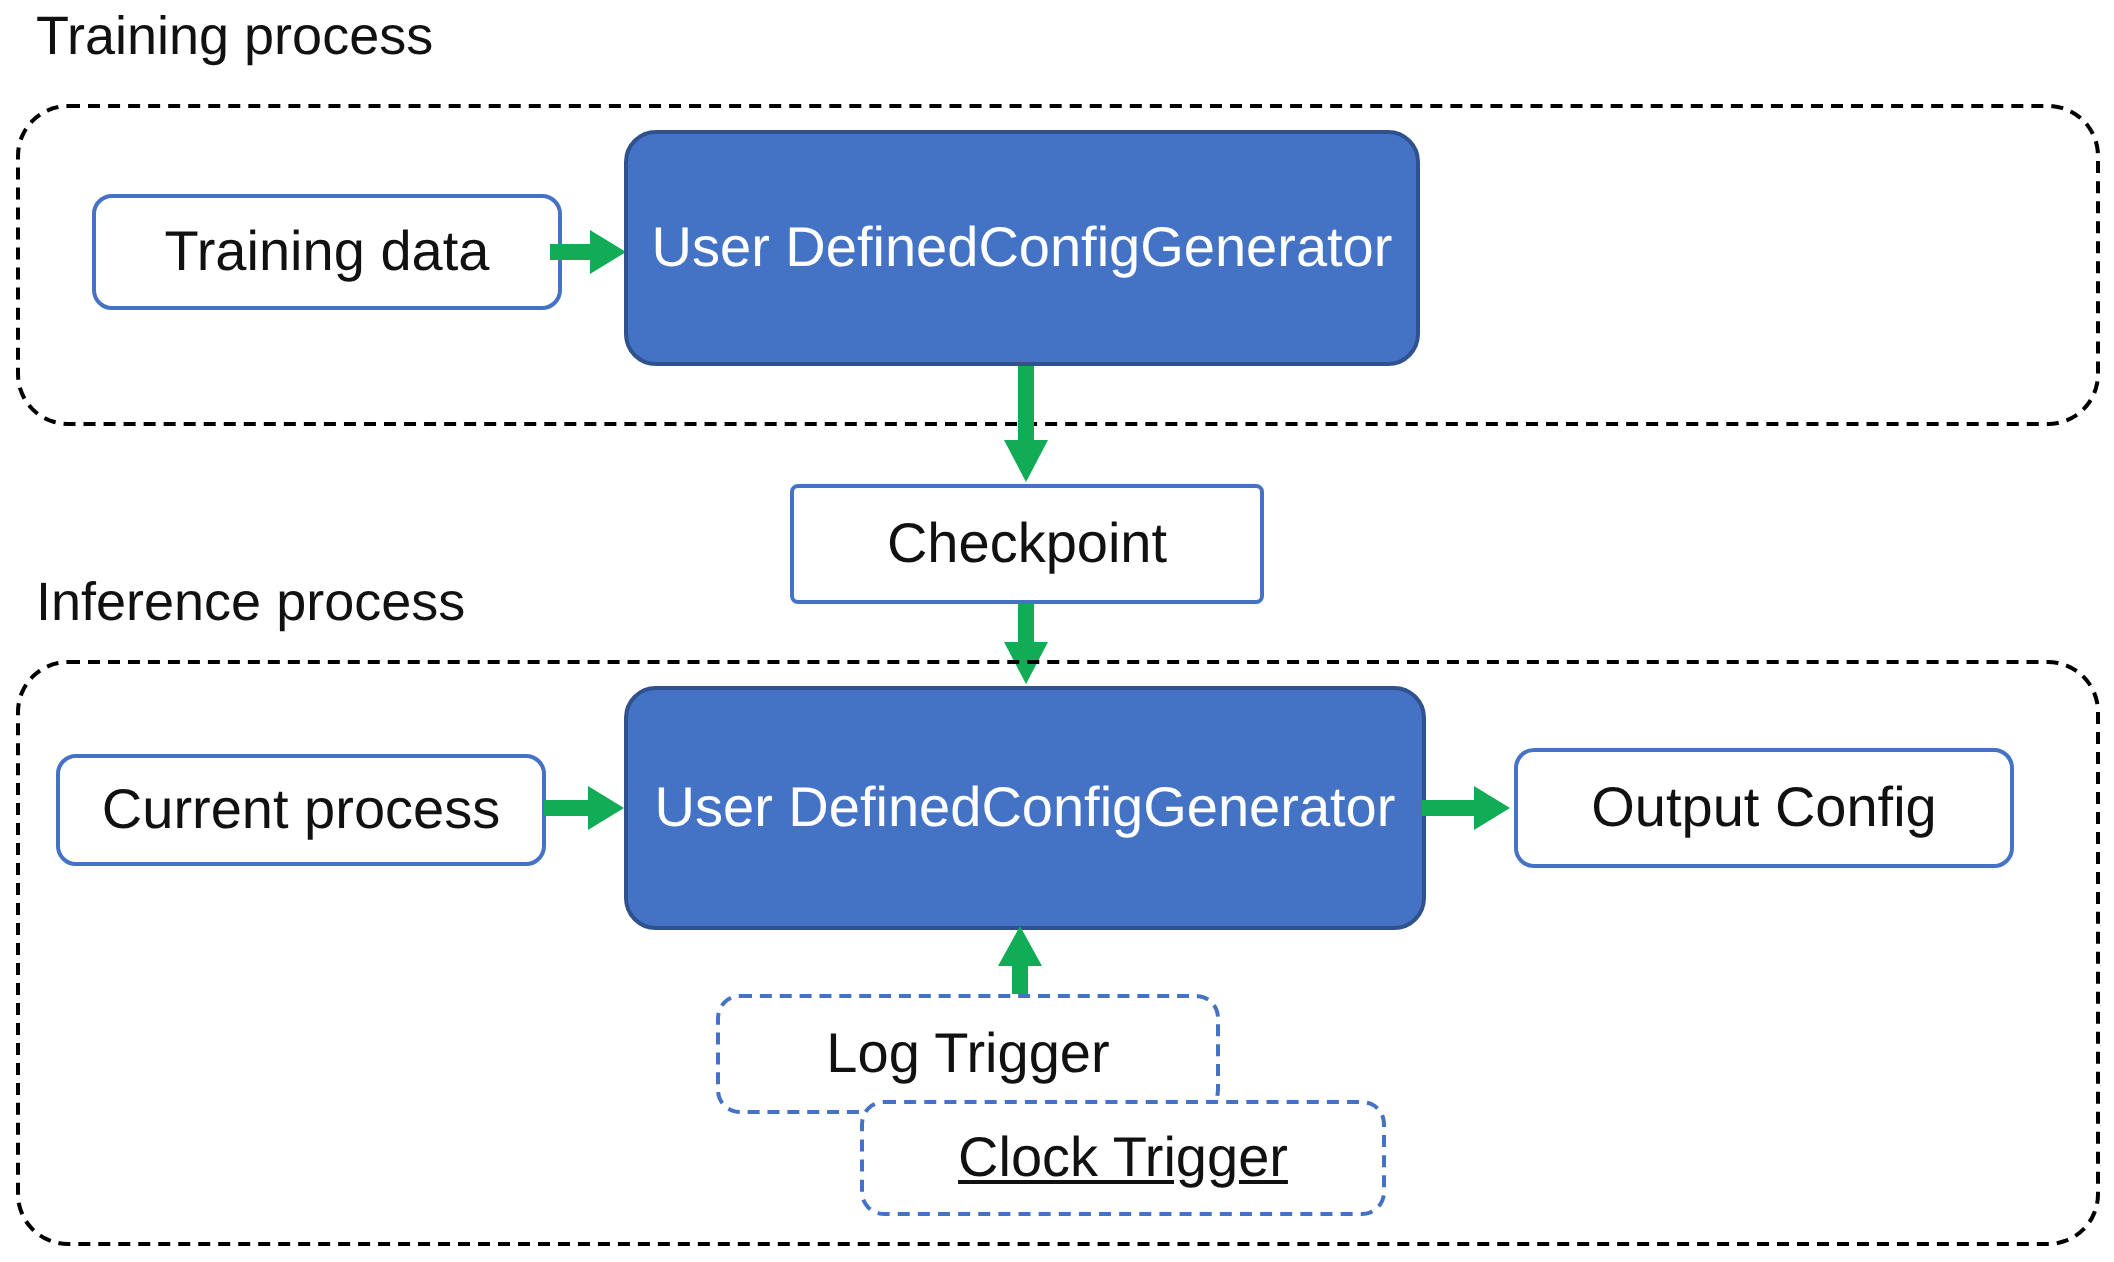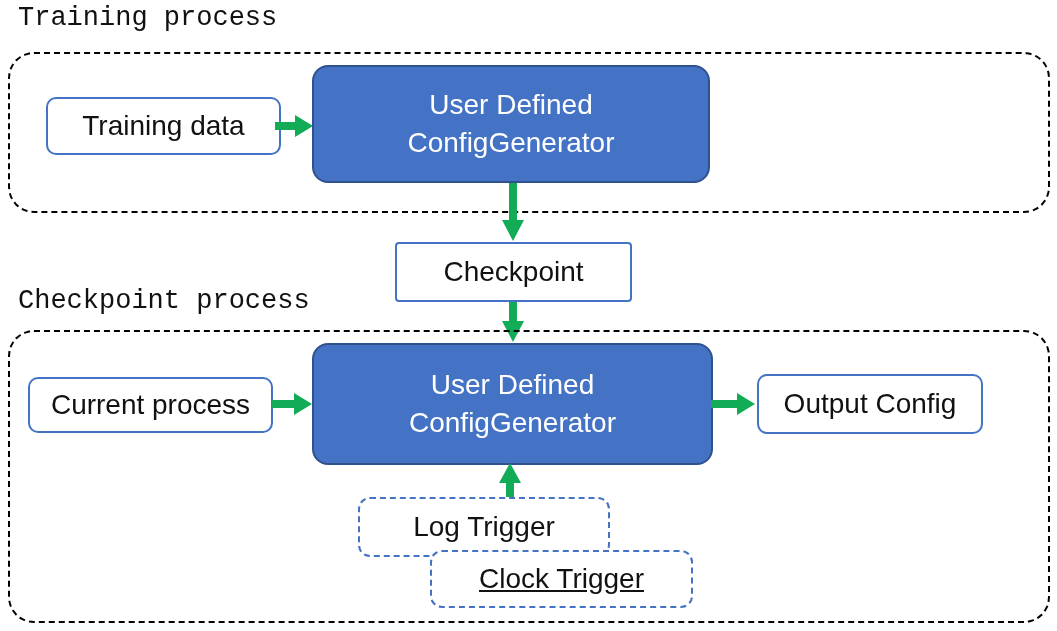--- a/index.html
+++ b/index.html
@@ -19,40 +19,39 @@
     font-family:"Liberation Sans", sans-serif;
     color:var(--text-color);
     overflow:hidden;
   }
   .abs{position:absolute;box-sizing:border-box;}
   .proc-label{
     font-size:27px;
     font-weight:400;
     white-space:nowrap;
     color:var(--text-color);
-    font-family:Liberation Mono, monospace;
   }
   .container-dashed{
     border:2px dashed var(--container-border);
     border-radius:26px;
     background:transparent;
   }
   .io-box{
     background:#ffffff;
     border:2px solid var(--box-border);
     border-radius:10px;
     display:flex;align-items:center;justify-content:center;
     font-size:28px;
     white-space:nowrap;
   }
   .generator-box{
     background:var(--generator-fill);
     border:2px solid var(--generator-border);
     border-radius:16px;
-    display:flex;flex-direction:column;align-items:center;justify-content:center;
+    display:flex;flex-direction:row;align-items:center;justify-content:center;
     color:#ffffff;
     font-size:28px;
     line-height:1.36;
     text-align:center;
   }
   .trigger-box{
     background:#ffffff;
     border:2px dashed var(--trigger-border);
     border-radius:12px;
     display:flex;align-items:center;justify-content:center;
@@ -95,21 +94,21 @@
   <div class="abs io-box" style="left:395px;top:242px;width:237px;height:60px;border-radius:4px;">
     <span>Checkpoint</span>
   </div>
 
   <div class="abs arrow" style="left:501px;top:302px;">
     <svg width="24" height="42" viewBox="0 0 24 42">
       <path d="M8,0 H16 V19 H23 L12,40 L1,19 H8 Z" fill="currentColor"></path>
     </svg>
   </div>
 
-  <div class="abs proc-label" style="left:18px;top:286px;">Checkpoint process</div>
+  <div class="abs proc-label" style="left:18px;top:286px;">Inference process</div>
 
   <div class="abs container-dashed" style="left:8px;top:330px;width:1042px;height:293px;"></div>
 
   <div class="abs io-box" style="left:28px;top:377px;width:245px;height:56px;">
     <span>Current process</span>
   </div>
 
   <div class="abs arrow" style="left:272px;top:391px;">
     <svg width="42" height="26" viewBox="0 0 42 26">
       <path d="M0,9 H22 V2 L40,13 L22,24 V17 H0 Z" fill="currentColor"></path>
@@ -120,21 +119,21 @@
     <span>User Defined</span>
     <span>ConfigGenerator</span>
   </div>
 
   <div class="abs arrow" style="left:711px;top:391px;">
     <svg width="46" height="26" viewBox="0 0 46 26">
       <path d="M0,9 H26 V2 L44,13 L26,24 V17 H0 Z" fill="currentColor"></path>
     </svg>
   </div>
 
-  <div class="abs io-box" style="left:757px;top:374px;width:226px;height:60px;">
+  <div class="abs io-box" style="left:757px;top:374px;width:250px;height:60px;">
     <span>Output Config</span>
   </div>
 
   <div class="abs arrow" style="left:498px;top:463px;">
     <svg width="24" height="35" viewBox="0 0 24 35">
       <path d="M12,0 L23,20 H16 V35 H8 V20 H1 Z" fill="currentColor"></path>
     </svg>
   </div>
 
   <div class="abs trigger-box" style="left:358px;top:497px;width:252px;height:60px;">

